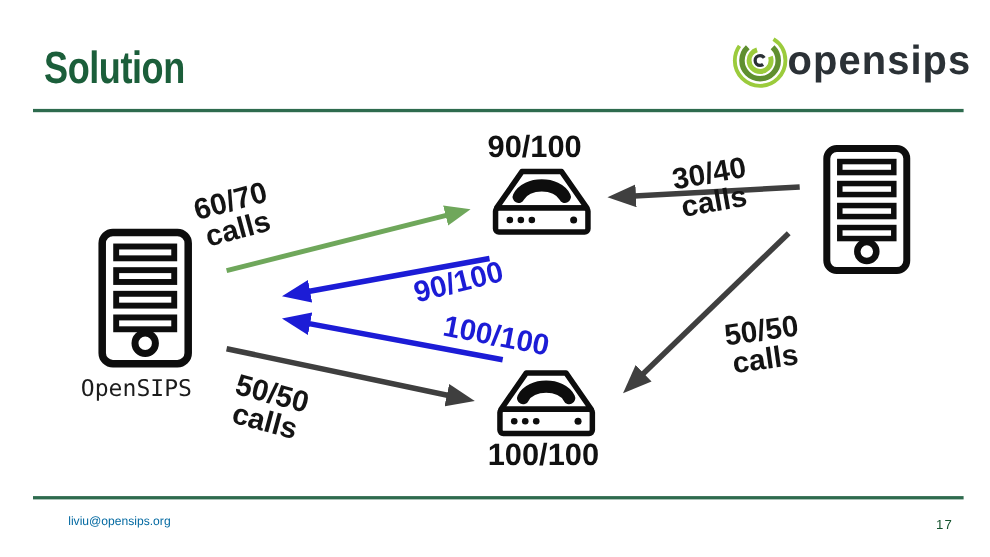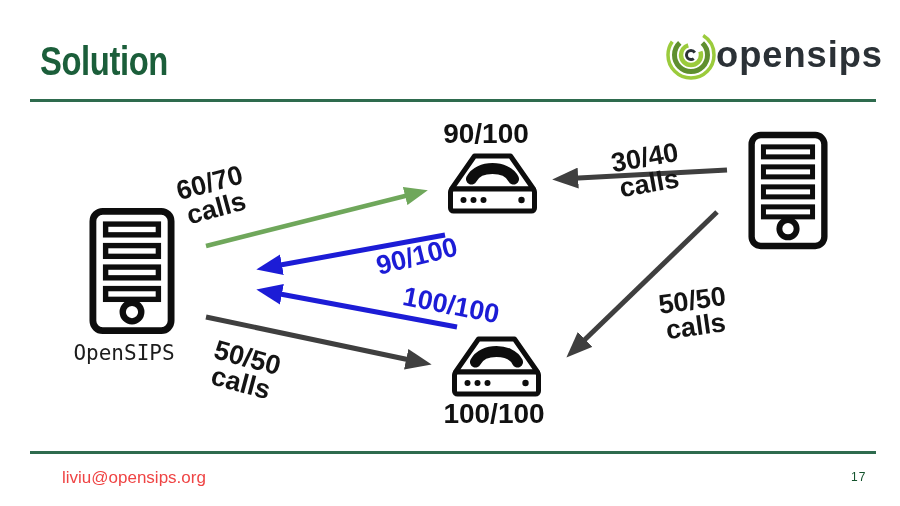--- a/index.html
+++ b/index.html
@@ -30,21 +30,21 @@
     position:absolute;font-weight:bold;color:#141414;text-align:center;
     font-size:27px;line-height:0.95;white-space:nowrap;
   }
   .lbl-blue{color:#1C1CD6;}
   .lbl-cap{font-size:28px;color:#111;}
   .opensips-node-label{
     position:absolute;font-family:"DejaVu Sans Mono","Liberation Mono",monospace;
     font-size:21px;color:#1c1c1c;white-space:nowrap;
   }
   
-  .footer-left{position:absolute;left:35px;top:468px;font-size:17px;color:#ef4444;padding-left:27px;}
+  .footer-left{position:absolute;left:35px;top:468px;font-size:11px;color:#0369a1;padding-left:27px;}
   .footer-center{position:absolute;left:450px;top:468px;transform:translateX(-50%);font-size:13px;color:#567A6C;}
   .footer-page{position:absolute;left:851px;top:470px;font-size:12px;color:#14532d;letter-spacing:1px;text-align:center;}
 </style>
 </head>
 <body>
 
 <div class="slide">
 
   <div class="title">Solution</div>
 

